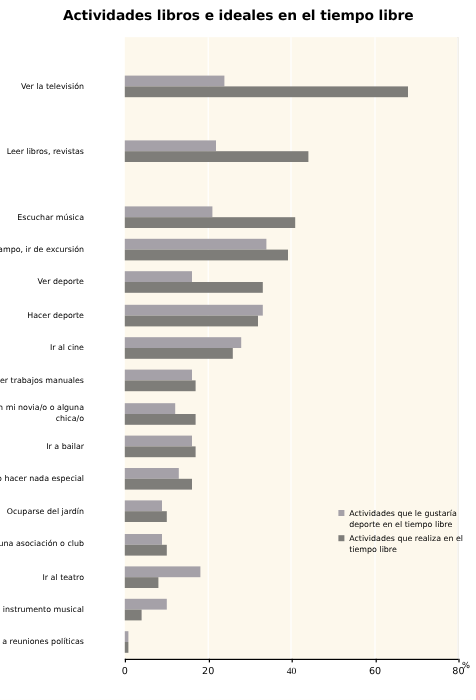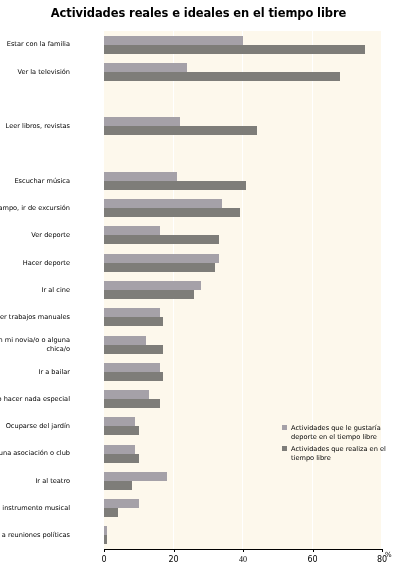--- a/index.html
+++ b/index.html
@@ -159,37 +159,30 @@
     line-height: 8.6px;
     color: #000000;
     font-family: "DejaVu Sans", sans-serif;
   }
 </style>
 </head>
 <body>
 
 <div id="chart-root">
 
-  <div id="chart-title">Actividades reales e ideales en el tiempo libre</div>
+  <div id="chart-title">Actividades libros e ideales en el tiempo libre</div>
 
   <div id="plot-frame">
       <div class="gridline" style="left: 68.5px;"></div>
       <div class="gridline" style="left: 138px;"></div>
       <div class="gridline" style="left: 207.5px;"></div>
       <div class="gridline" style="left: 277px;"></div>
     </div>
 
   <div id="rows-layer">
-      <div class="cat-row" style="top: 0px; height: 27.2632px;">
-        <div class="cat-label" style="top: 0px; height: 27.2632px; display: flex; align-items: center; justify-content: flex-end;">Estar con la familia</div>
-        <div class="bars" style="height: 27.2632px; width: 278px;">
-          <div class="bar bar-ideal" title="Actividades que le gustaría realizar en el tiempo libre: 40%" style="width: 139px; height: 9px; top: 4.63158px; background: rgb(165, 161, 168);"></div>
-          <div class="bar bar-real" title="Actividades que realiza en el tiempo libre: 75%" style="width: 260.625px; height: 9px; top: 13.6316px; background: rgb(126, 125, 121);"></div>
-        </div>
-      </div>
       <div class="cat-row" style="top: 27.2632px; height: 27.2632px;">
         <div class="cat-label" style="top: 0px; height: 27.2632px; display: flex; align-items: center; justify-content: flex-end;">Ver la televisión</div>
         <div class="bars" style="height: 27.2632px; width: 278px;">
           <div class="bar bar-ideal" title="Actividades que le gustaría realizar en el tiempo libre: 24%" style="width: 83.4px; height: 9px; top: 4.63158px; background: rgb(165, 161, 168);"></div>
           <div class="bar bar-real" title="Actividades que realiza en el tiempo libre: 68%" style="width: 236.3px; height: 9px; top: 13.6316px; background: rgb(126, 125, 121);"></div>
         </div>
       </div>
       <div class="cat-row" style="top: 81.7895px; height: 27.2632px;">
         <div class="cat-label" style="top: 0px; height: 27.2632px; display: flex; align-items: center; justify-content: flex-end;">Leer libros, revistas</div>
         <div class="bars" style="height: 27.2632px; width: 278px;">

